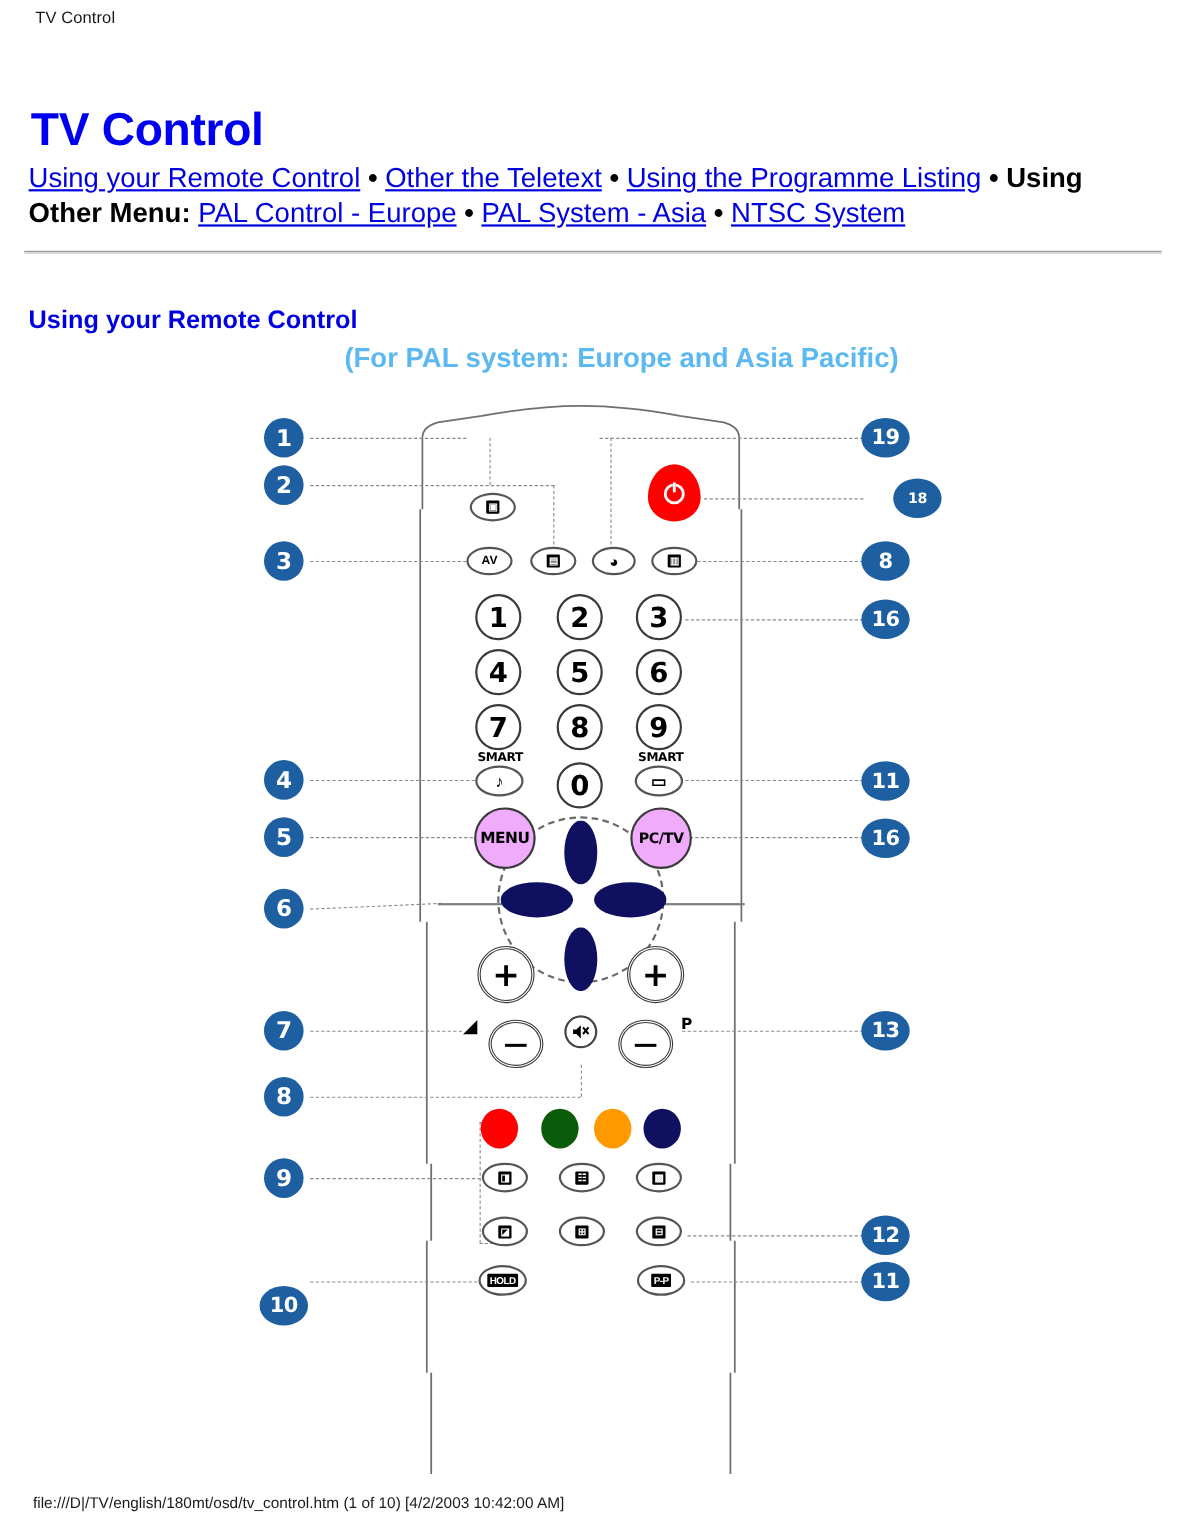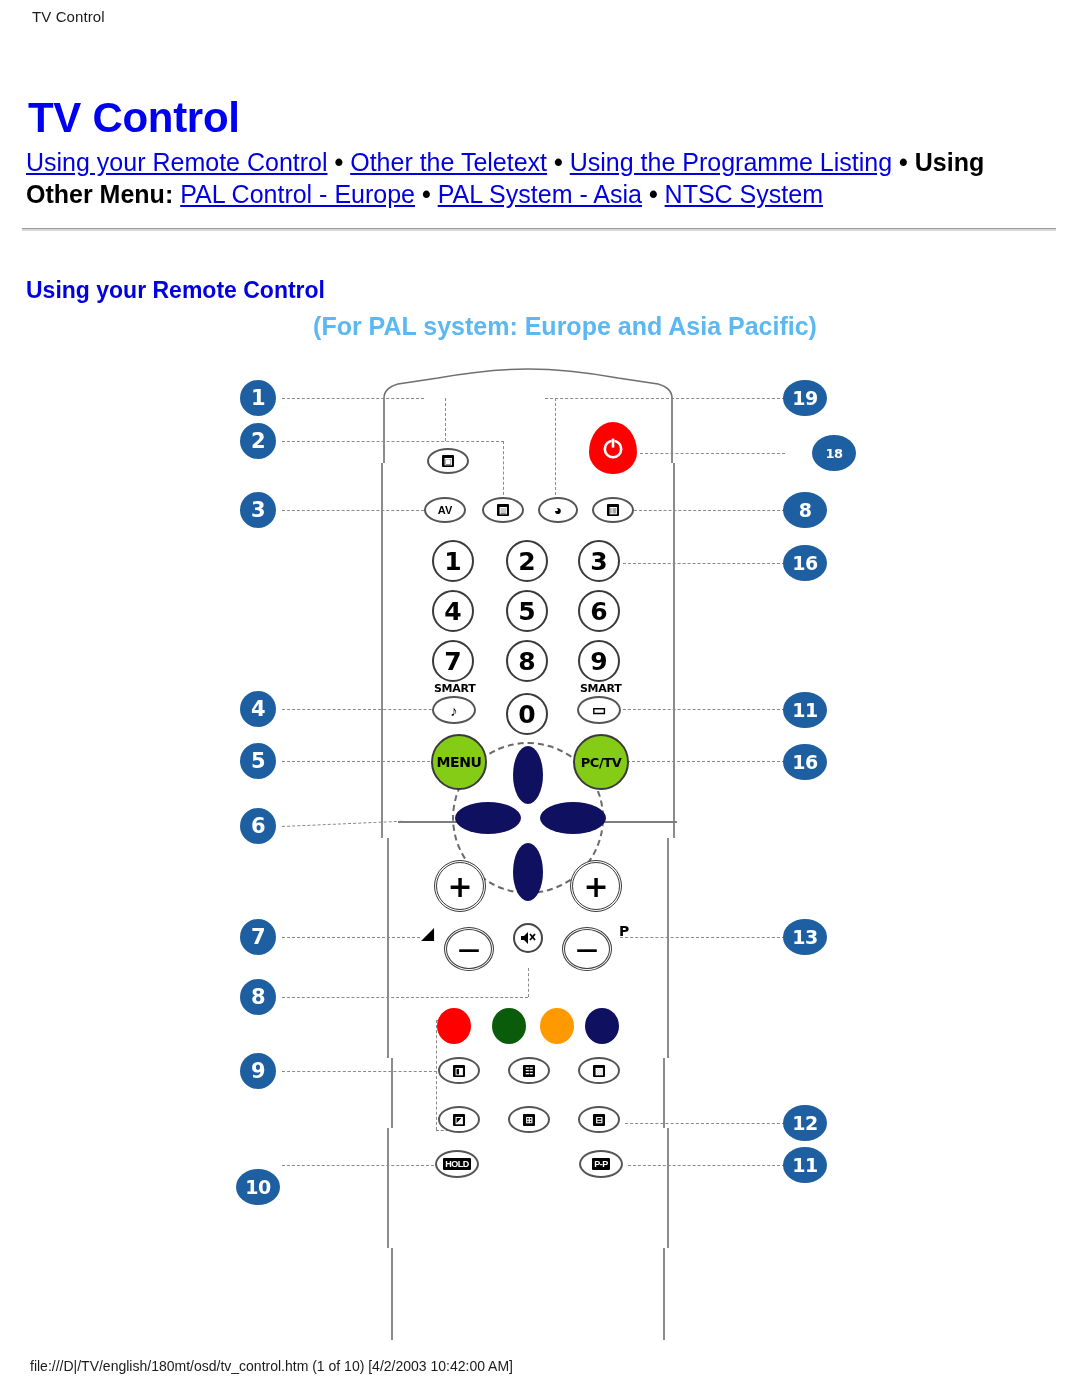--- a/index.html
+++ b/index.html
@@ -199,21 +199,21 @@
     background: #fff;
     display:flex; align-items:center; justify-content:center;
     font-size: 30px; font-weight: bold; color:#000;
     font-family:"DejaVu Sans", sans-serif;
   }
   .menu-key {
     position: absolute;
     width: 56px; height: 56px;
     border: 2px solid #3a3a3a;
     border-radius: 50%;
-    background: #84cc16;
+    background: #f0abfc;
     display:flex; align-items:center; justify-content:center;
     font-size: 14px; font-weight: bold; color:#000;
     letter-spacing: -.4px;
     font-family:"DejaVu Sans", sans-serif;
   }
 
   
   .colorbtn {
     position: absolute;
     width: 34px; height: 36px;

